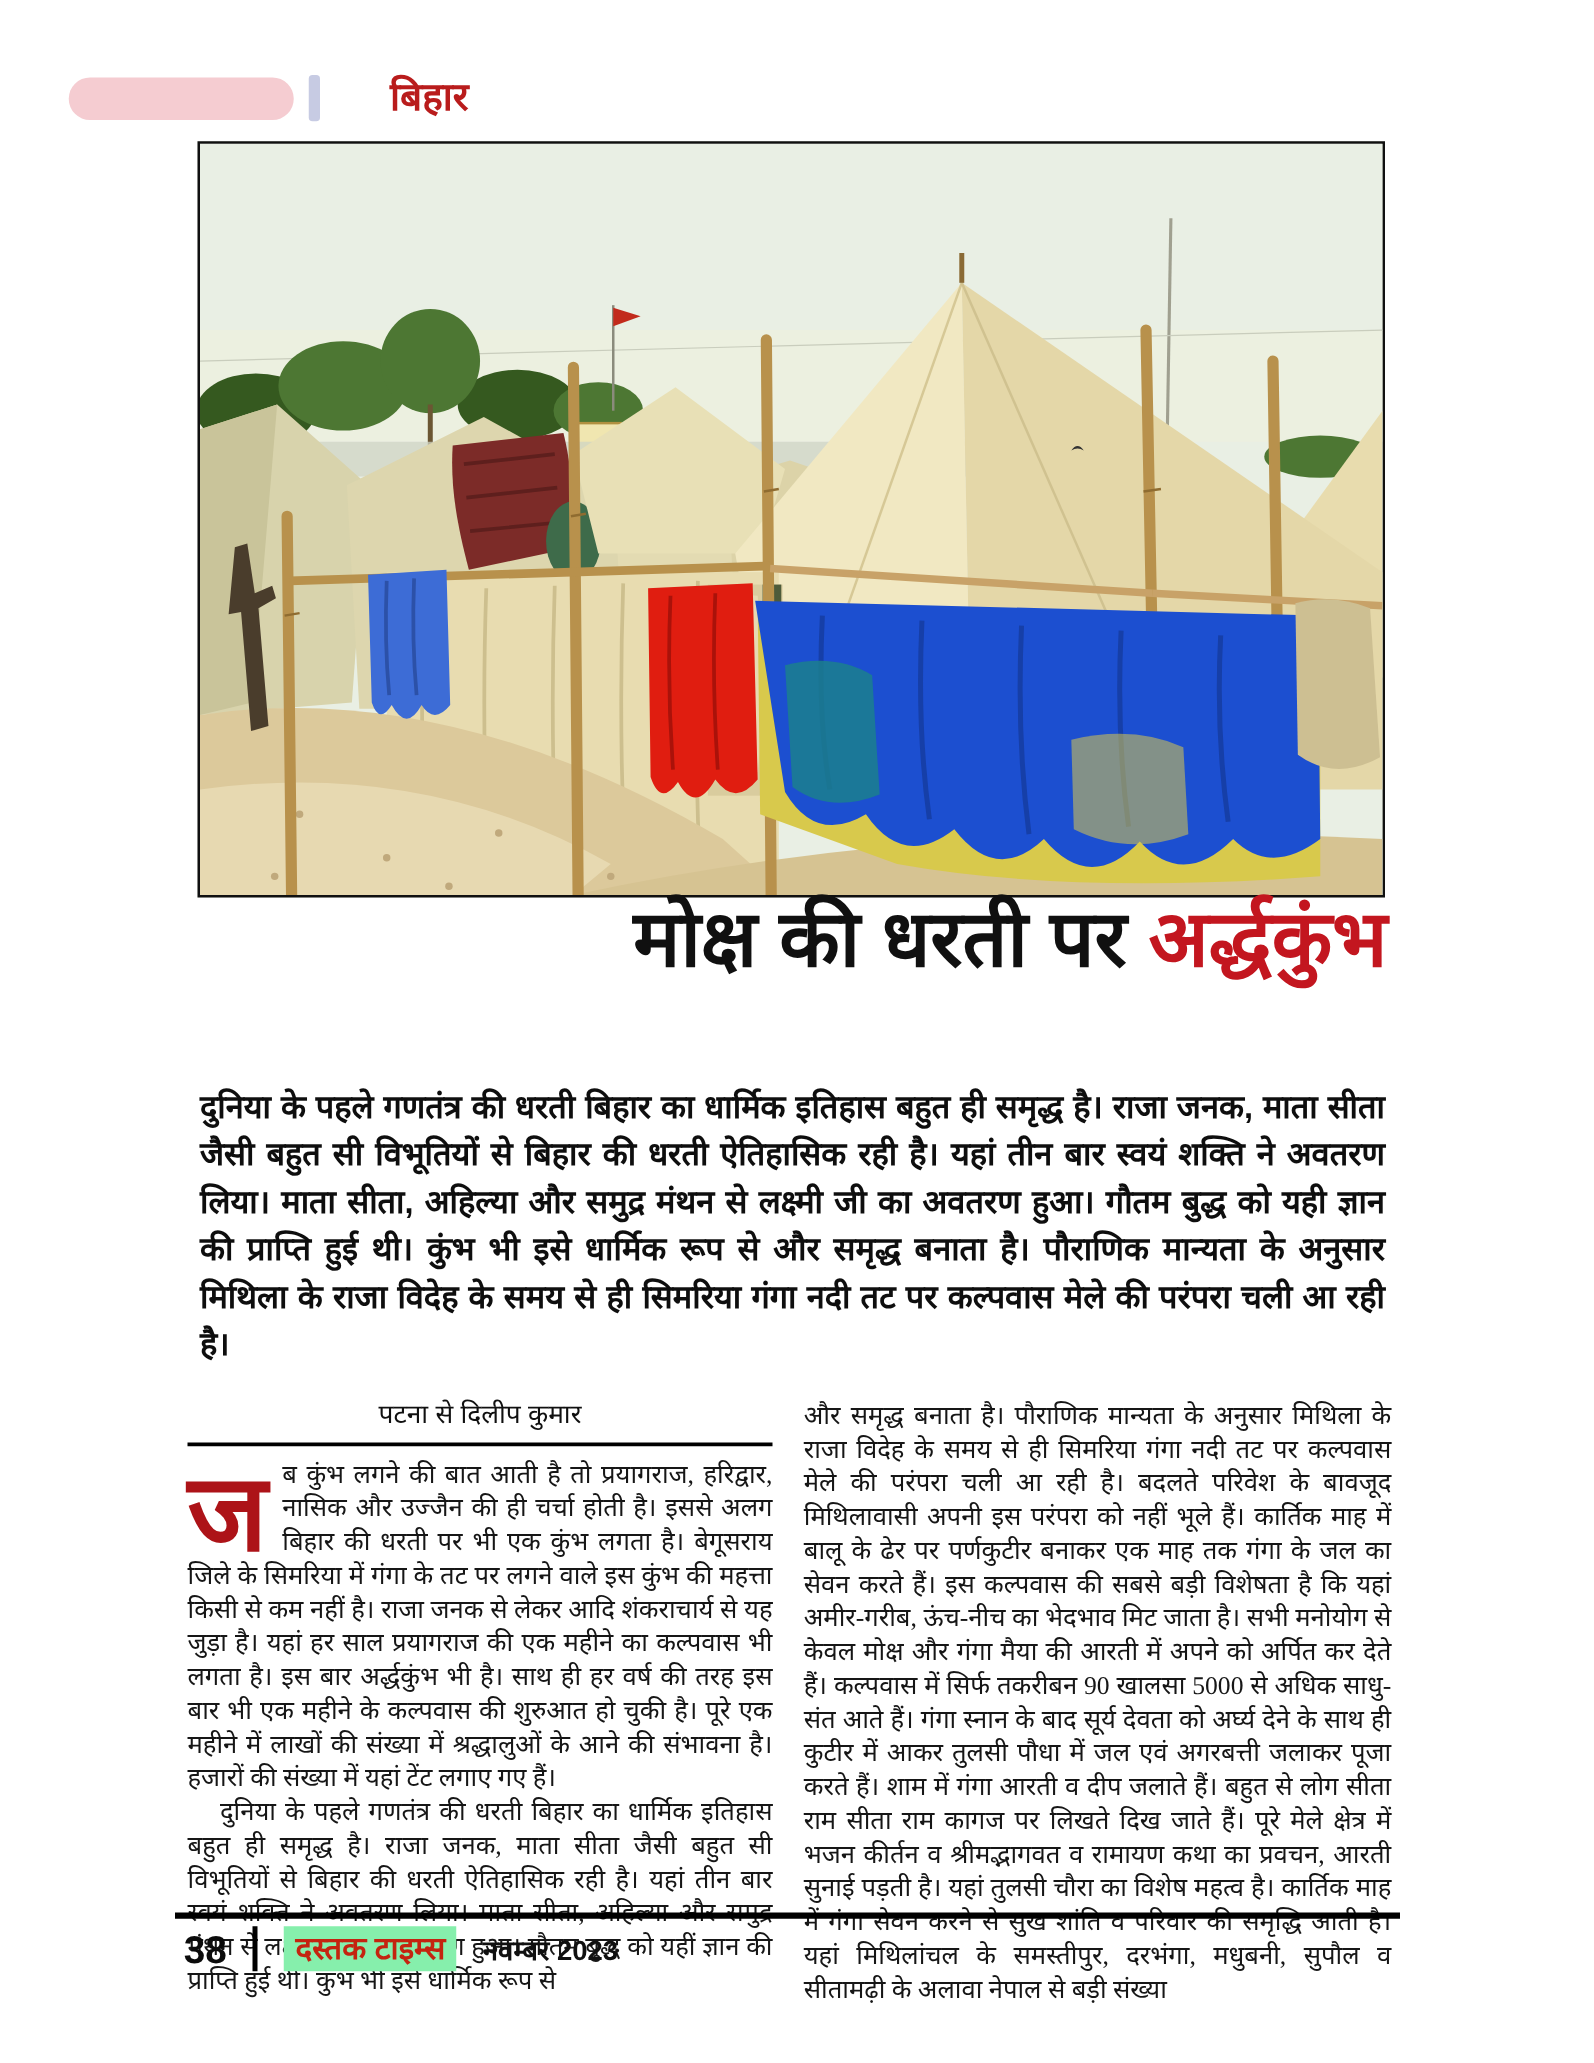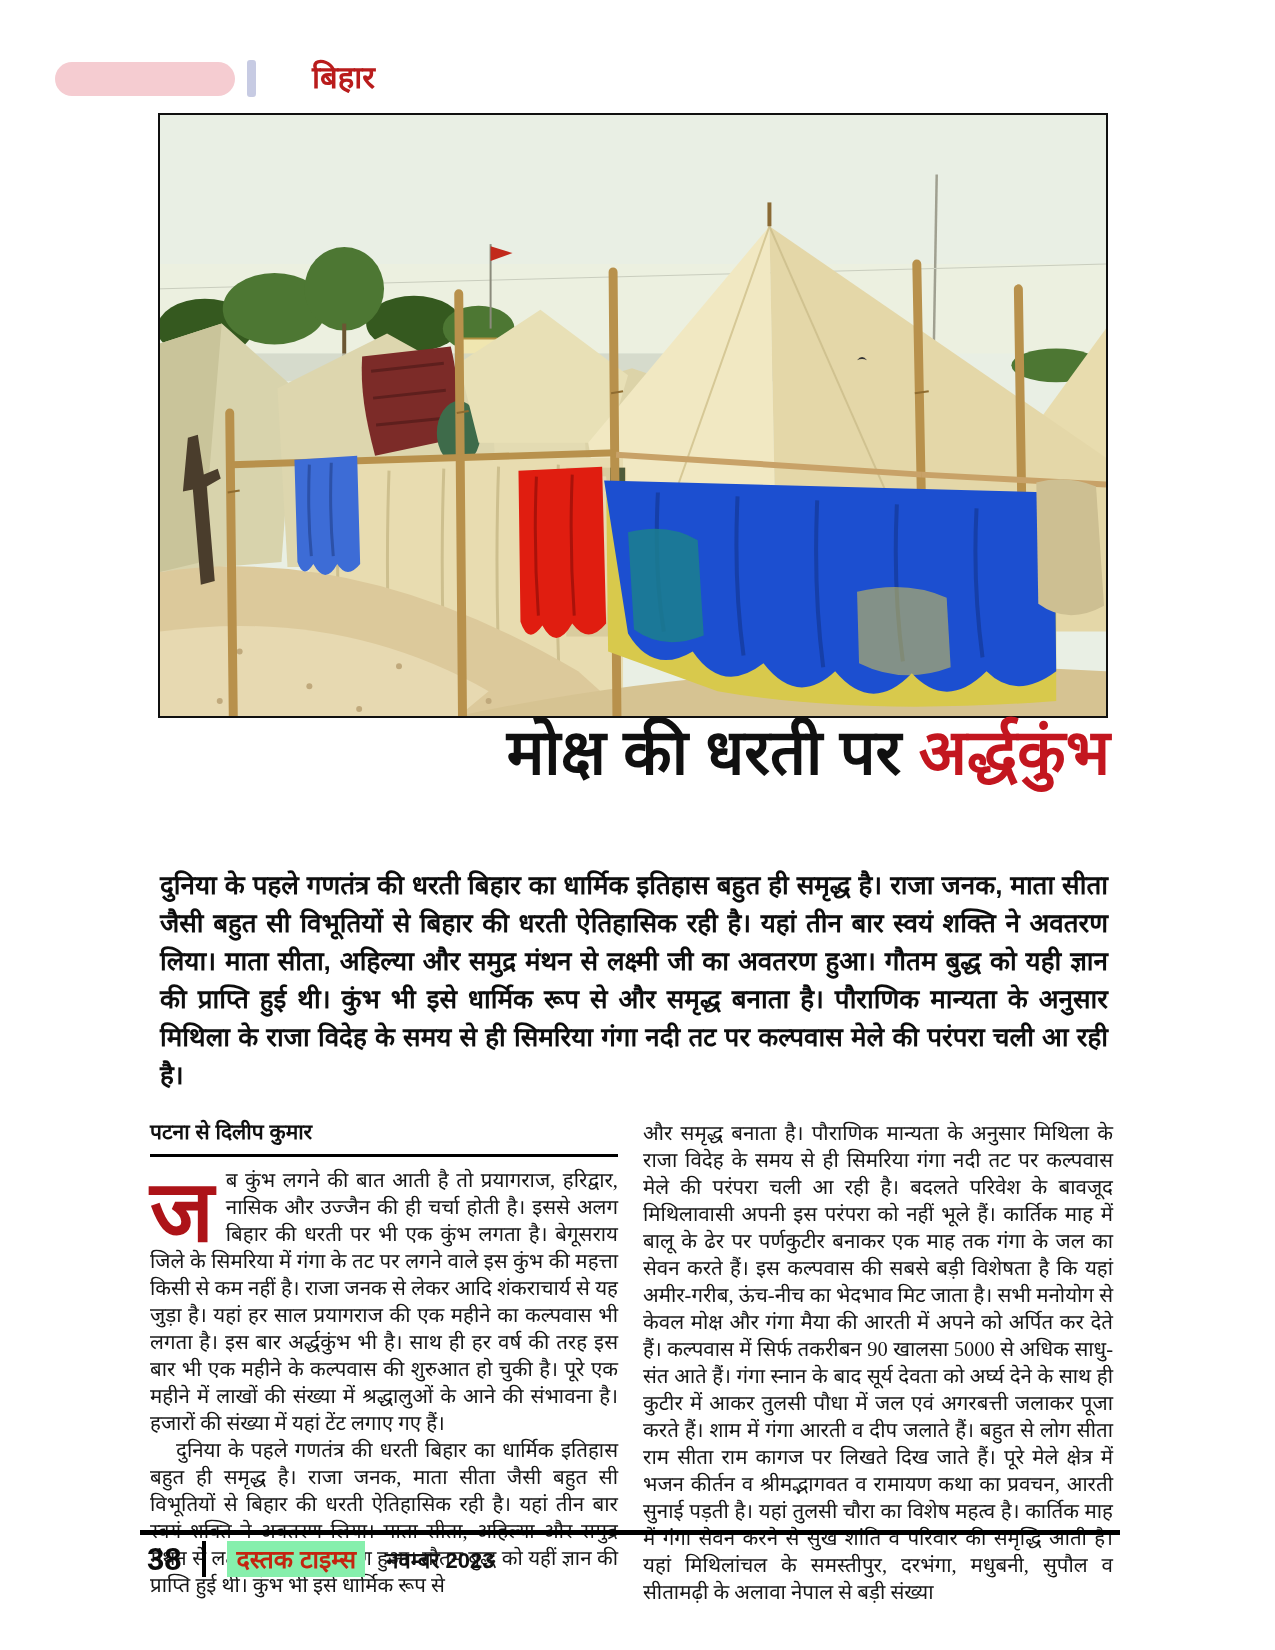--- a/index.html
+++ b/index.html
@@ -24,21 +24,21 @@
     line-height:1.35;color:#101010;white-space:nowrap;}
   .headline .hl-red{color:#c3161f;}
   
   .intro{position:absolute;left:160px;top:866px;width:948px;
     font-family:"Liberation Sans", sans-serif;font-weight:700;font-size:26px;
     line-height:38px;color:#0e0e0e;text-align:justify;}
   
   .col{position:absolute;font-size:20.5px;line-height:27px;text-align:justify;color:#161616;}
   .col-left{left:150px;top:1118px;width:468px;}
   .col-right{left:643px;top:1120px;width:470px;}
-  .byline{width:100%;text-align:left;font-weight:700;font-size:21px;
+  .byline{width:100%;text-align:center;font-weight:400;font-size:21px;
     font-family:"Liberation Sans", sans-serif;color:#101010;
     border-bottom:3px solid #000;padding-bottom:9px;margin-bottom:10px;box-sizing:border-box;}
   .col p{margin:0;}
   .dropcap{float:left;font-size:86px;line-height:72px;padding:8px 12px 0 0;
     font-weight:700;color:#ad1318;font-family:"Liberation Sans", sans-serif;}
   .para-indent{text-indent:26px;}
   
   .footer-rule{position:absolute;left:140px;top:1530px;width:980px;height:5px;background:#000;}
   .footer-row{position:absolute;left:147px;top:1541px;display:flex;align-items:center;gap:21px;
     font-family:"Liberation Sans", sans-serif;}

